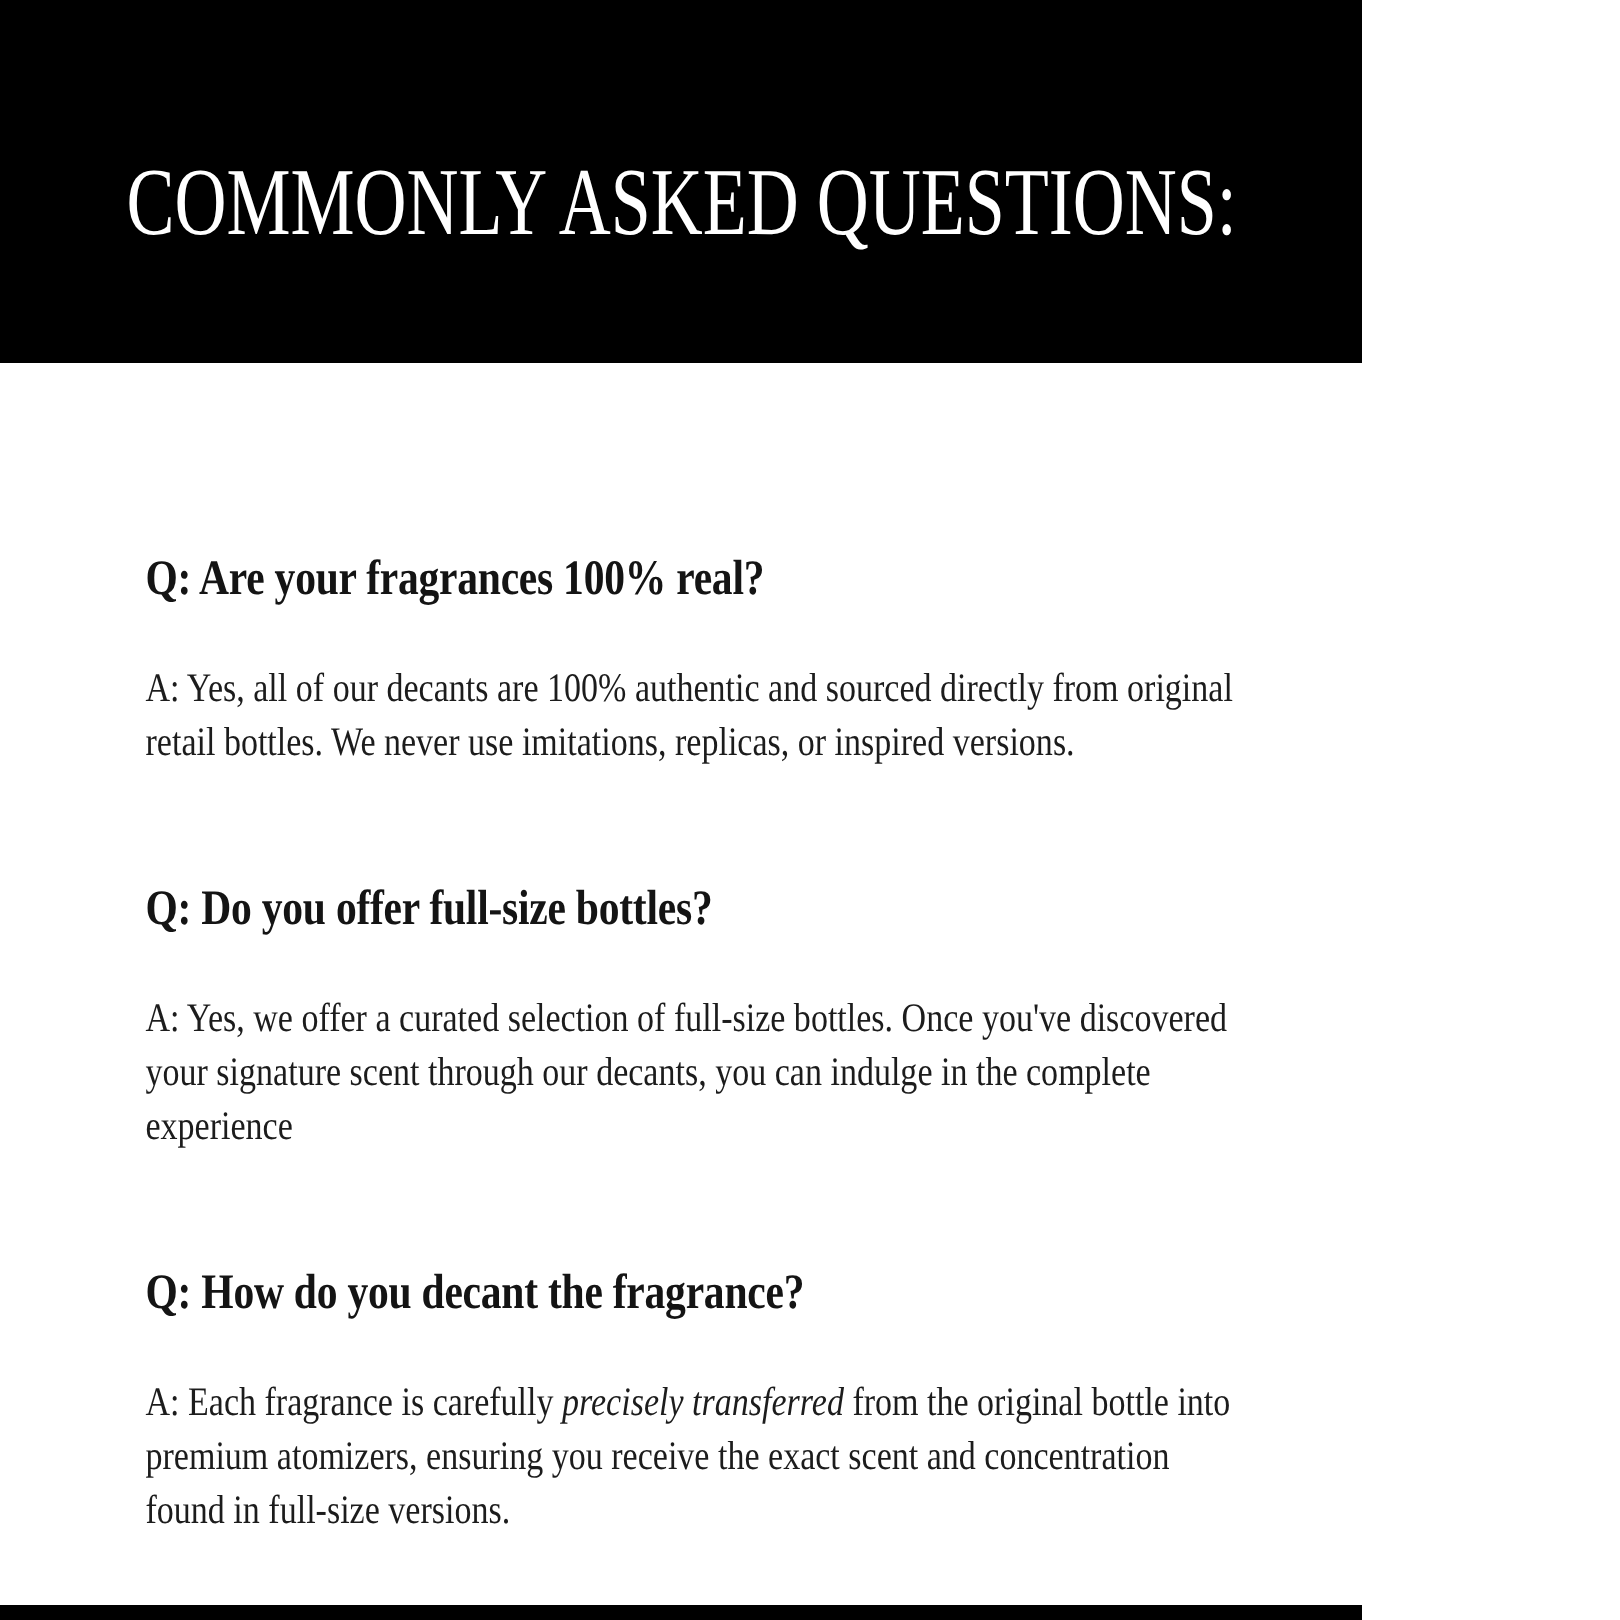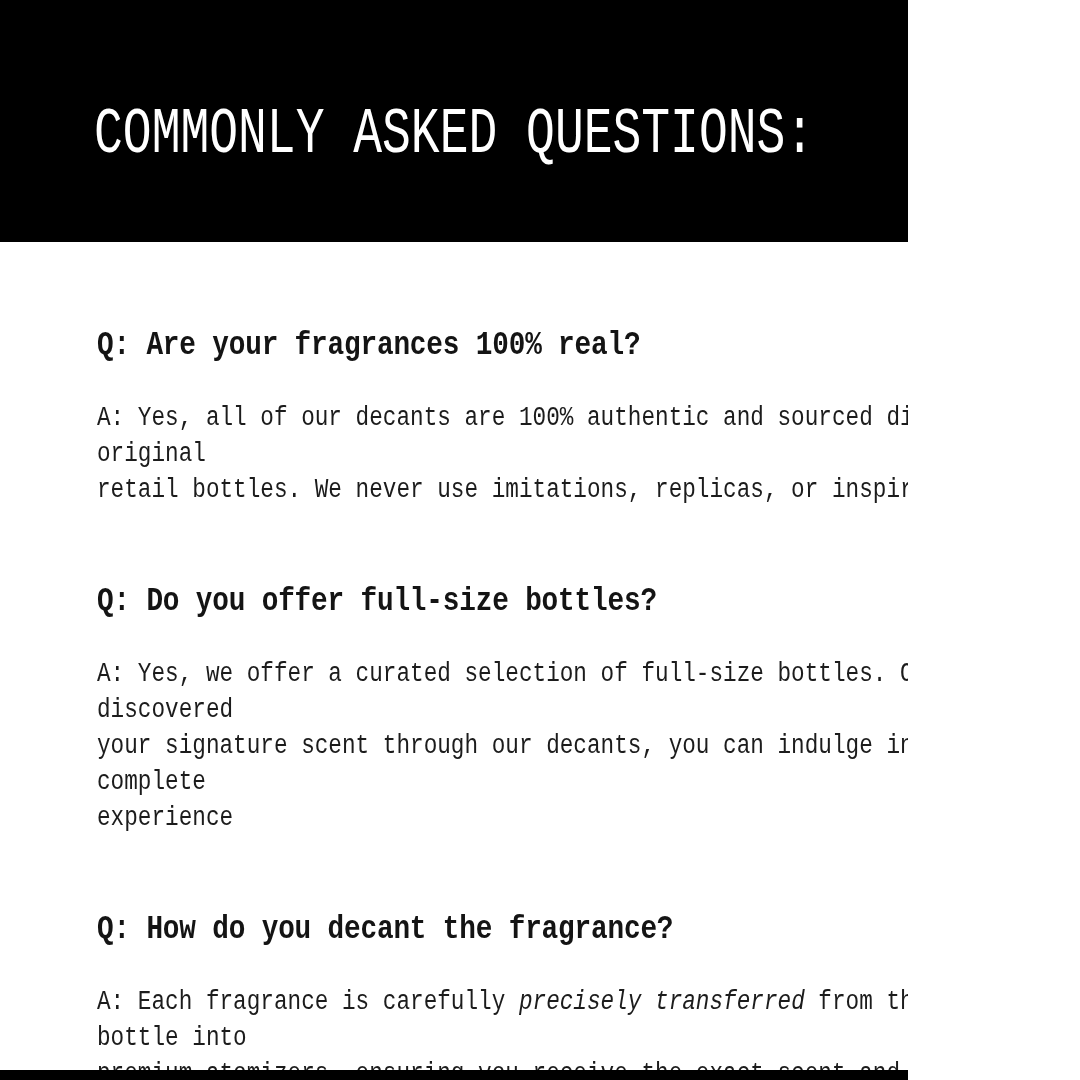--- a/index.html
+++ b/index.html
@@ -2,21 +2,21 @@
 <html><head>
 <meta charset="utf-8">
 <style>
   html, body { margin: 0; padding: 0; background: #ffffff; }
   .page {
     position: relative;
     width: 908px;
     height: 1080px;
     background: #ffffff;
     overflow: hidden;
-    font-family: Liberation Mono, monospace;
+    font-family: Liberation Serif, serif;
   }
 
   
   .band {
     height: 242px;
     background: #000000;
     display: flex;
     align-items: center;
     justify-content: center;
     padding-top: 28px;
@@ -29,20 +29,21 @@
     font-weight: 400;
     letter-spacing: 0;
     white-space: nowrap;
     transform: scaleX(0.75);   
     transform-origin: 50% 50%;
   }
 
   
   .content {
     padding: 84px 0 0 97px;
+    margin-top: 40px;
   }
   .condense {
     transform: scaleX(0.84);   
     transform-origin: 0 0;
     width: 1180px;
   }
   .question {
     margin: 0 0 34px 0;
     font-size: 33px;
     line-height: 40px;

